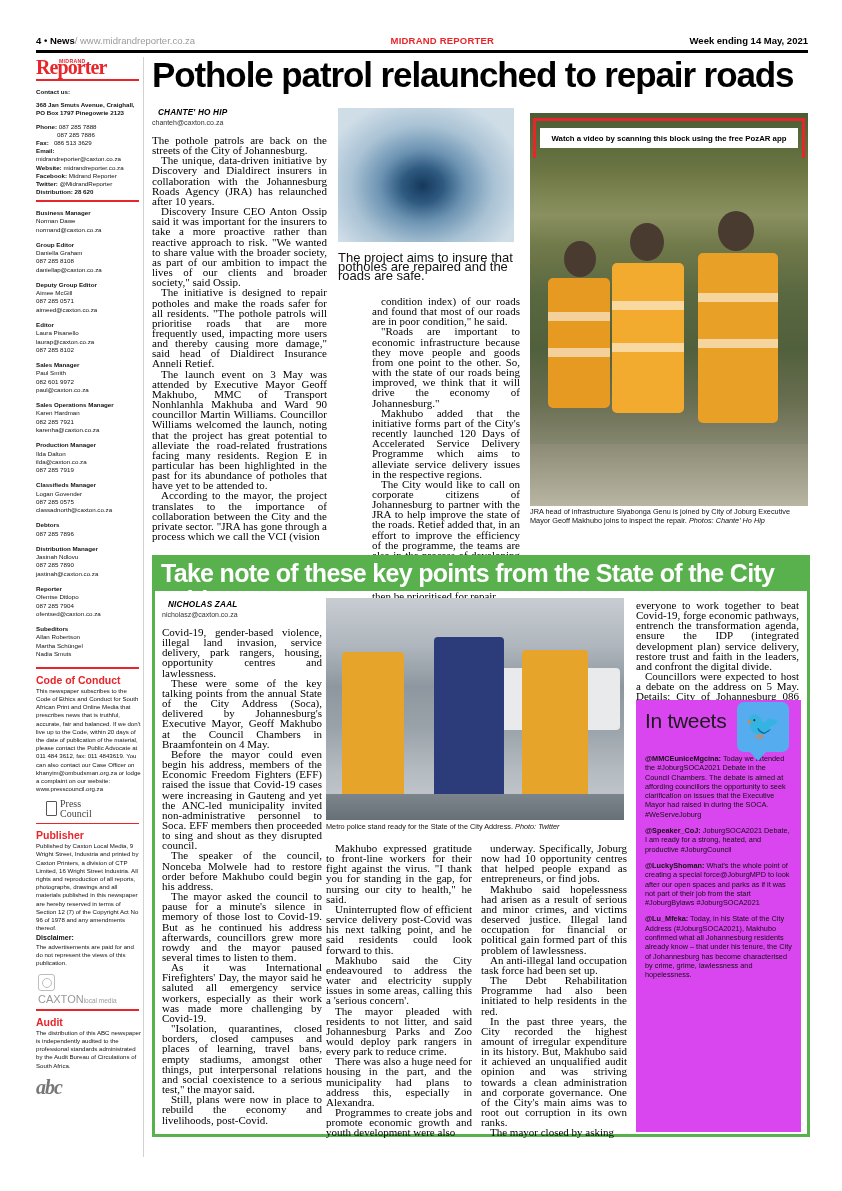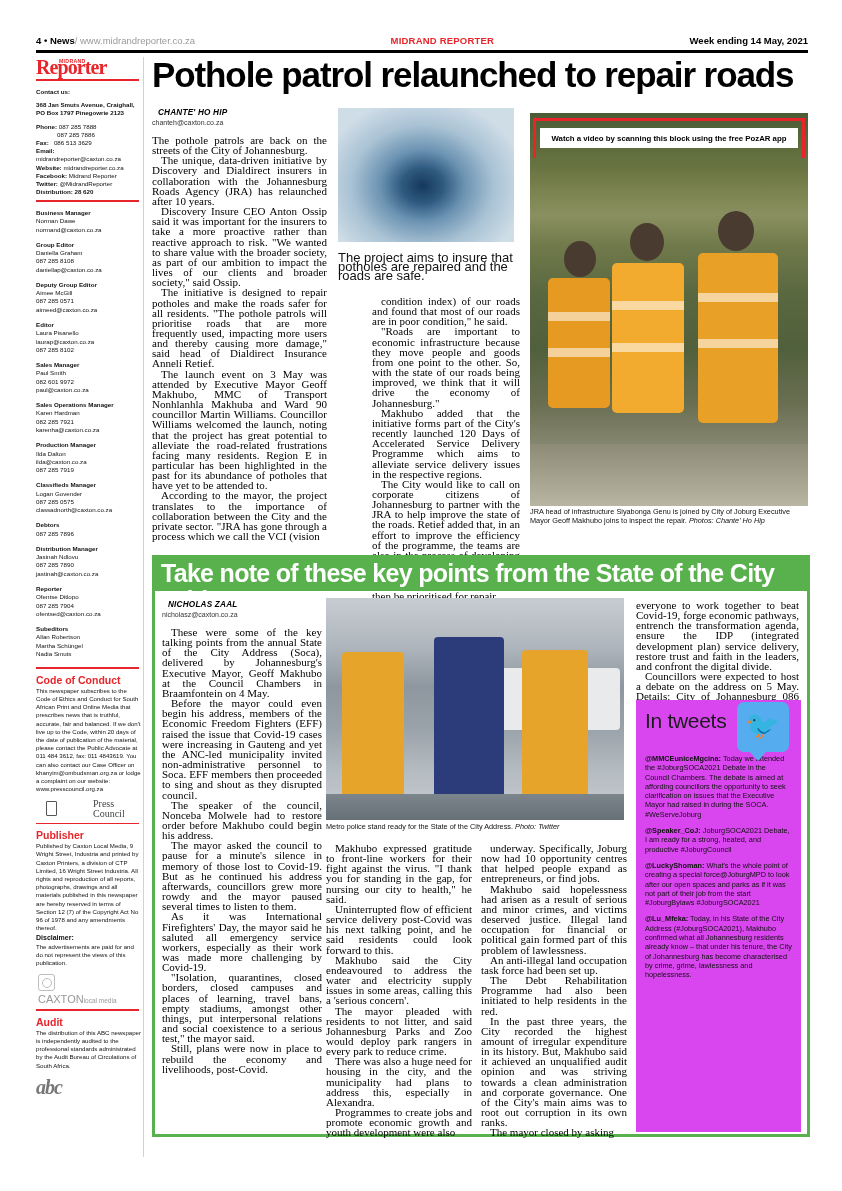--- a/index.html
+++ b/index.html
@@ -48,21 +48,21 @@
   .sb-block { margin-top:7px; }
   .sb-block .sb-t { font-size:6.2px; line-height:8.3px; }
 
   .sb-head-red {
     color:#e8252a; font-size:10.5px; font-weight:bold; line-height:12px; margin-bottom:1px;
   }
   .sb-para { font-size:6.1px; line-height:8.2px; text-align:left; }
 
   .presscouncil { margin:5px 0 3px 10px; display:flex; align-items:center; gap:3px; }
   .pc-icon { width:11px; height:15px; border:1.4px solid #555; border-radius:1px 1px 1px 1px; }
-  .pc-text { font-family:"Liberation Serif", serif; font-size:10px; color:#444; line-height:10px;margin-left:33px; }
+  .pc-text { font-family:"Liberation Serif", serif; font-size:10px; color:#444; line-height:10px; }
 
   .caxton-logo { margin:7px 0 3px 2px; }
   .cx-mark {
     width:17px; height:17px; border:1.6px solid #bdbdbd; border-radius:3px;
     position:relative; margin-bottom:2px;
   }
   .cx-mark:before{content:"";position:absolute;left:3px;top:3px;width:8px;height:8px;border:1.6px solid #bdbdbd;border-radius:50%;}
   .cx-word { font-family:"Liberation Sans", sans-serif; font-size:11px; color:#777; letter-spacing:.4px; }
   .cx-word span { font-size:6.5px; color:#999; letter-spacing:0; }
 
@@ -418,20 +418,21 @@
 
   <div class="green-band">
     <span>Take note of these key points from the State of the City Address</span>
   </div>
   <div class="green-box"></div>
 
   <div class="a2c1">
     <div class="byline-name">NICHOLAS ZAAL</div>
     <div class="byline-mail">nicholasz@caxton.co.za</div>
     <div class="body-txt" id="a2c1">
+        <p class="noind">Covid-19, gender-based violence, illegal land invasion, service delivery, park rangers, housing, opportunity centres and lawlessness.</p>
         <p>These were some of the key talking points from the annual State of the City Address (Soca), delivered by Johannesburg's Executive Mayor, Geoff Makhubo at the Council Chambers in Braamfontein on 4 May.</p>
         <p>Before the mayor could even begin his address, members of the Economic Freedom Fighters (EFF) raised the issue that Covid-19 cases were increasing in Gauteng and yet the ANC-led municipality invited non-administrative personnel to Soca. EFF members then proceeded to sing and shout as they disrupted council.</p>
         <p>The speaker of the council, Nonceba Molwele had to restore order before Makhubo could begin his address.</p>
         <p>The mayor asked the council to pause for a minute's silence in memory of those lost to Covid-19. But as he continued his address afterwards, councillors grew more rowdy and the mayor paused several times to listen to them.</p>
         <p>As it was International Firefighters' Day, the mayor said he saluted all emergency service workers, especially as their work was made more challenging by Covid-19.</p>
         <p>"Isolation, quarantines, closed borders, closed campuses and places of learning, travel bans, empty stadiums, amongst other things, put interpersonal relations and social coexistence to a serious test," the mayor said.</p>
         <p>Still, plans were now in place to rebuild the economy and livelihoods, post-Covid.</p>
       </div>
   </div>
 
@@ -445,21 +446,21 @@
   <div class="a2-cap">
     <span>Metro police stand ready for the State of the City Address.</span>
     <i>Photo: Twitter</i>
   </div>
 
   <div class="a2c2 body-txt" id="a2c2">
       <p>Makhubo expressed gratitude to front-line workers for their fight against the virus. "I thank you for standing in the gap, for nursing our city to health," he said.</p>
       <p>Uninterrupted flow of efficient service delivery post-Covid was his next talking point, and he said residents could look forward to this.</p>
       <p>Makhubo said the City endeavoured to address the water and electricity supply issues in some areas, calling this a 'serious concern'.</p>
       <p>The mayor pleaded with residents to not litter, and said Johannesburg Parks and Zoo would deploy park rangers in every park to reduce crime.</p>
-      <p>There was also a huge need for housing in the city, and the municipality had plans to address this, especially in Alexandra.</p>
+      <p>There was also a huge need for housing in the part, and the municipality had plans to address this, especially in Alexandra.</p>
       <p>Programmes to create jobs and promote economic growth and youth development were also</p>
     </div>
   <div class="a2c3 body-txt" id="a2c3">
       <p>underway. Specifically, Joburg now had 10 opportunity centres that helped people expand as entrepreneurs, or find jobs.</p>
       <p>Makhubo said hopelessness had arisen as a result of serious and minor crimes, and victims deserved justice. Illegal land occupation for financial or political gain formed part of this problem of lawlessness.</p>
       <p>An anti-illegal land occupation task force had been set up.</p>
       <p>The Debt Rehabilitation Programme had also been initiated to help residents in the red.</p>
       <p>In the past three years, the City recorded the highest amount of irregular expenditure in its history. But, Makhubo said it achieved an unqualified audit opinion and was striving towards a clean administration and corporate governance. One of the City's main aims was to root out corruption in its own ranks.</p>
       <p>The mayor closed by asking</p>
     </div>

